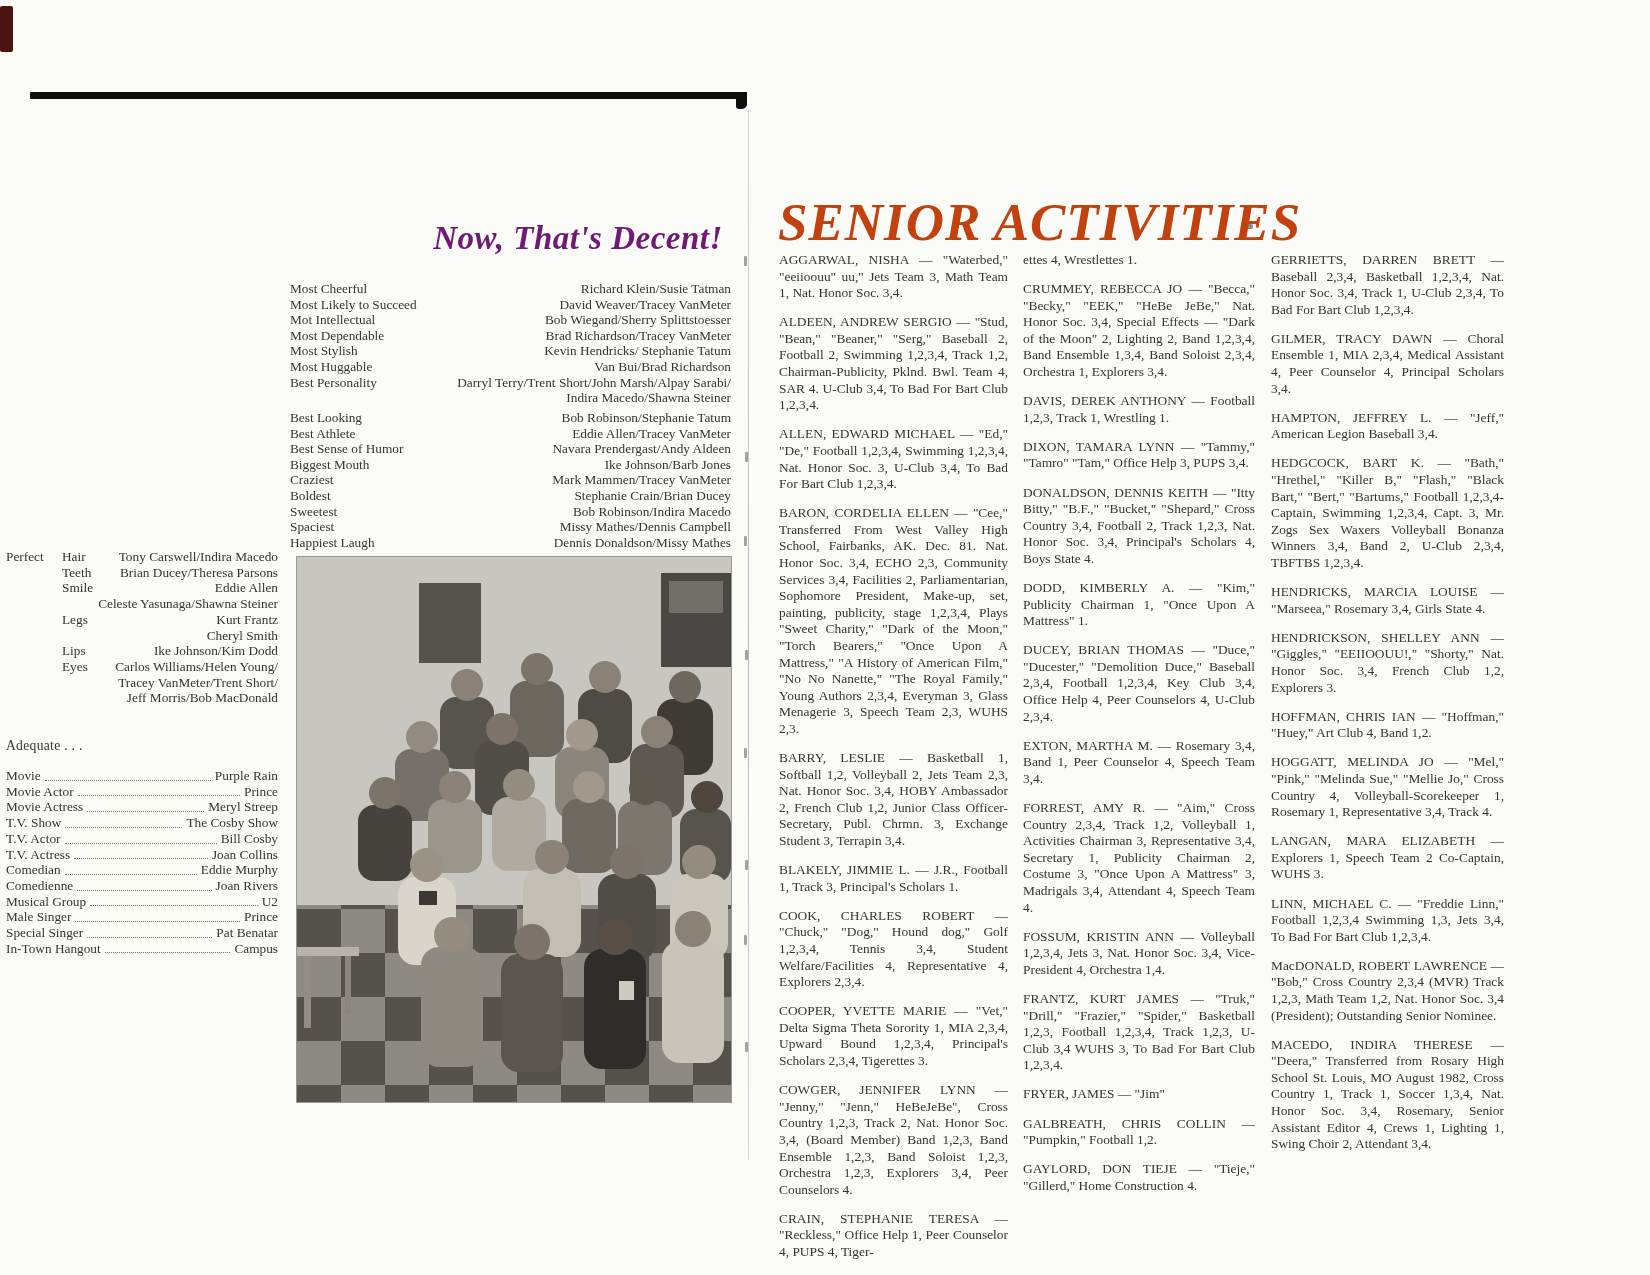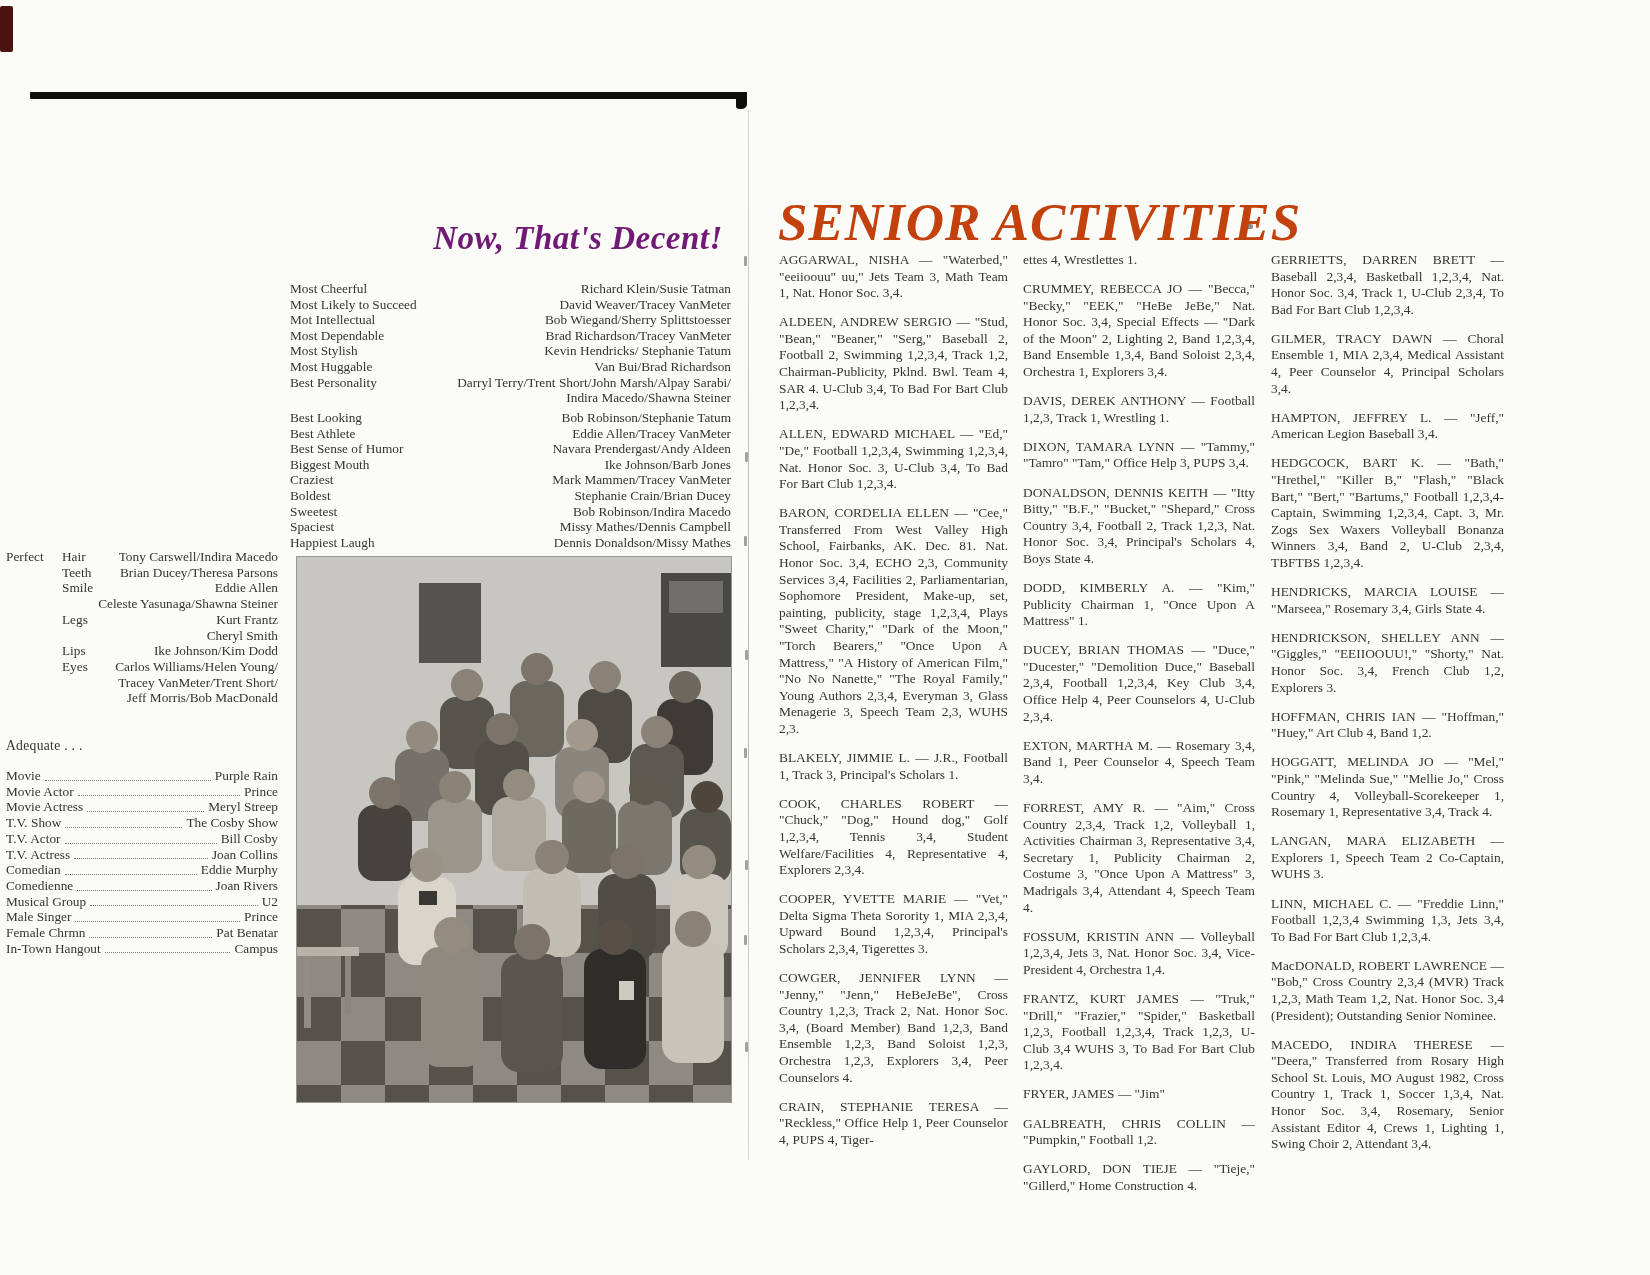--- a/index.html
+++ b/index.html
@@ -246,21 +246,21 @@
         <span class="adq-lbl">Musical Group</span>
         <span class="adq-leader"></span>
         <span class="adq-val">U2</span>
       </div>
       <div class="adq-row">
         <span class="adq-lbl">Male Singer</span>
         <span class="adq-leader"></span>
         <span class="adq-val">Prince</span>
       </div>
       <div class="adq-row">
-        <span class="adq-lbl">Female Chrmn</span>
+        <span class="adq-lbl">Special Singer</span>
         <span class="adq-leader"></span>
         <span class="adq-val">Pat Benatar</span>
       </div>
       <div class="adq-row">
         <span class="adq-lbl">In-Town Hangout</span>
         <span class="adq-leader"></span>
         <span class="adq-val">Campus</span>
       </div>
   </div>
 
@@ -354,20 +354,23 @@
       <p class="entry">
         <span>ALDEEN, ANDREW SERGIO — "Stud, "Bean," "Beaner," "Serg," Baseball 2, Football 2, Swimming 1,2,3,4, Track 1,2, Chairman-Publicity, Pklnd. Bwl. Team 4, SAR 4. U-Club 3,4, To Bad For Bart Club 1,2,3,4.</span>
       </p>
       <p class="entry">
         <span>ALLEN, EDWARD MICHAEL — "Ed," "De," Football 1,2,3,4, Swimming 1,2,3,4, Nat. Honor Soc. 3, U-Club 3,4, To Bad For Bart Club 1,2,3,4.</span>
       </p>
       <p class="entry">
         <span>BARON, CORDELIA ELLEN — "Cee," Transferred From West Valley High School, Fairbanks, AK. Dec. 81. Nat. Honor Soc. 3,4, ECHO 2,3, Community Services 3,4, Facilities 2, Parliamentarian, Sophomore President, Make-up, set, painting, publicity, stage 1,2,3,4, Plays "Sweet Charity," "Dark of the Moon," "Torch Bearers," "Once Upon A Mattress," "A History of American Film," "No No Nanette," "The Royal Family," Young Authors 2,3,4, Everyman 3, Glass Menagerie 3, Speech Team 2,3, WUHS 2,3.</span>
       </p>
       <p class="entry">
+        <span>BARRY, LESLIE — Basketball 1, Softball 1,2, Volleyball 2, Jets Team 2,3, Nat. Honor Soc. 3,4, HOBY Ambassador 2, French Club 1,2, Junior Class Officer-Secretary, Publ. Chrmn. 3, Exchange Student 3, Terrapin 3,4.</span>
+      </p>
+      <p class="entry">
         <span>BLAKELY, JIMMIE L. — J.R., Football 1, Track 3, Principal's Scholars 1.</span>
       </p>
       <p class="entry">
         <span>COOK, CHARLES ROBERT — "Chuck," "Dog," Hound dog," Golf 1,2,3,4, Tennis 3,4, Student Welfare/Facilities 4, Representative 4, Explorers 2,3,4.</span>
       </p>
       <p class="entry">
         <span>COOPER, YVETTE MARIE — "Vet," Delta Sigma Theta Sorority 1, MIA 2,3,4, Upward Bound 1,2,3,4, Principal's Scholars 2,3,4, Tigerettes 3.</span>
       </p>
       <p class="entry">
         <span>COWGER, JENNIFER LYNN — "Jenny," "Jenn," HeBeJeBe", Cross Country 1,2,3, Track 2, Nat. Honor Soc. 3,4, (Board Member) Band 1,2,3, Band Ensemble 1,2,3, Band Soloist 1,2,3, Orchestra 1,2,3, Explorers 3,4, Peer Counselors 4.</span>

